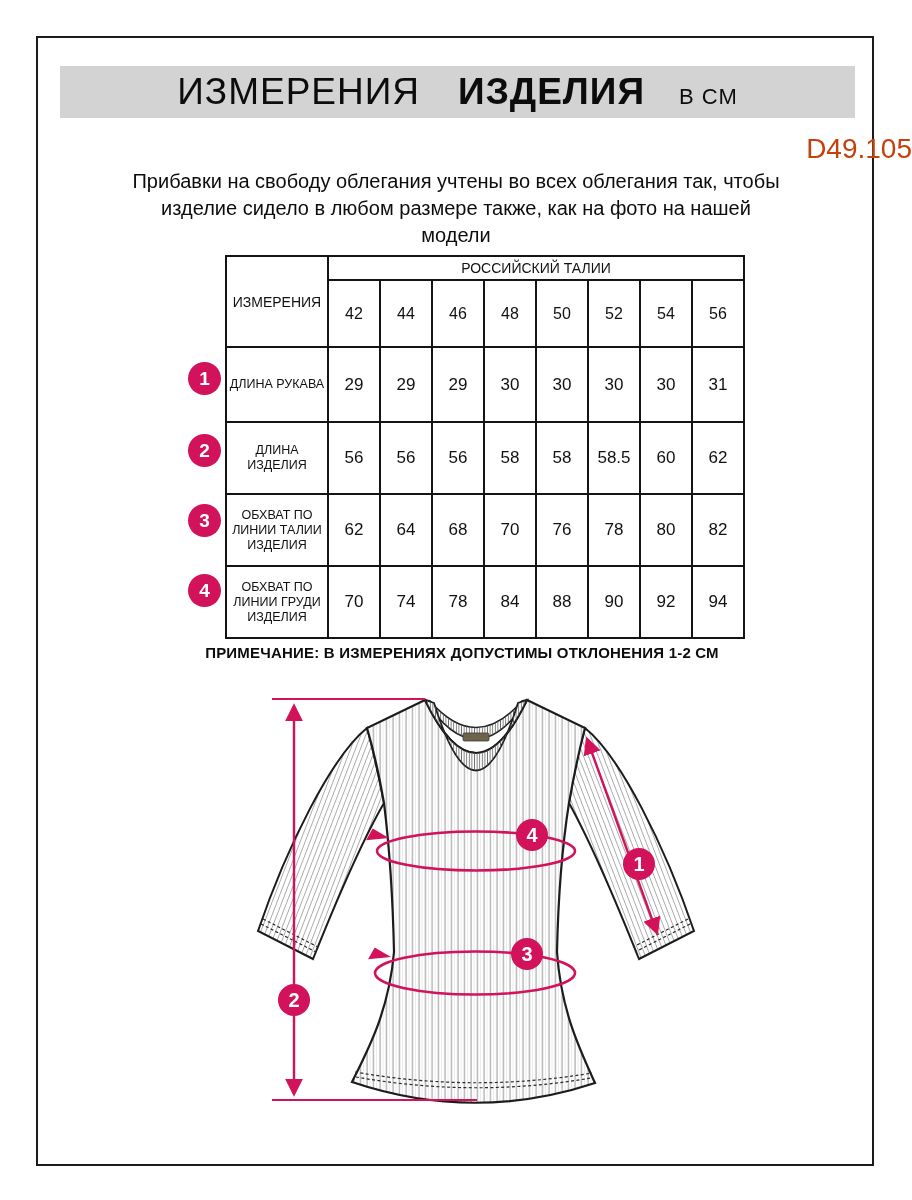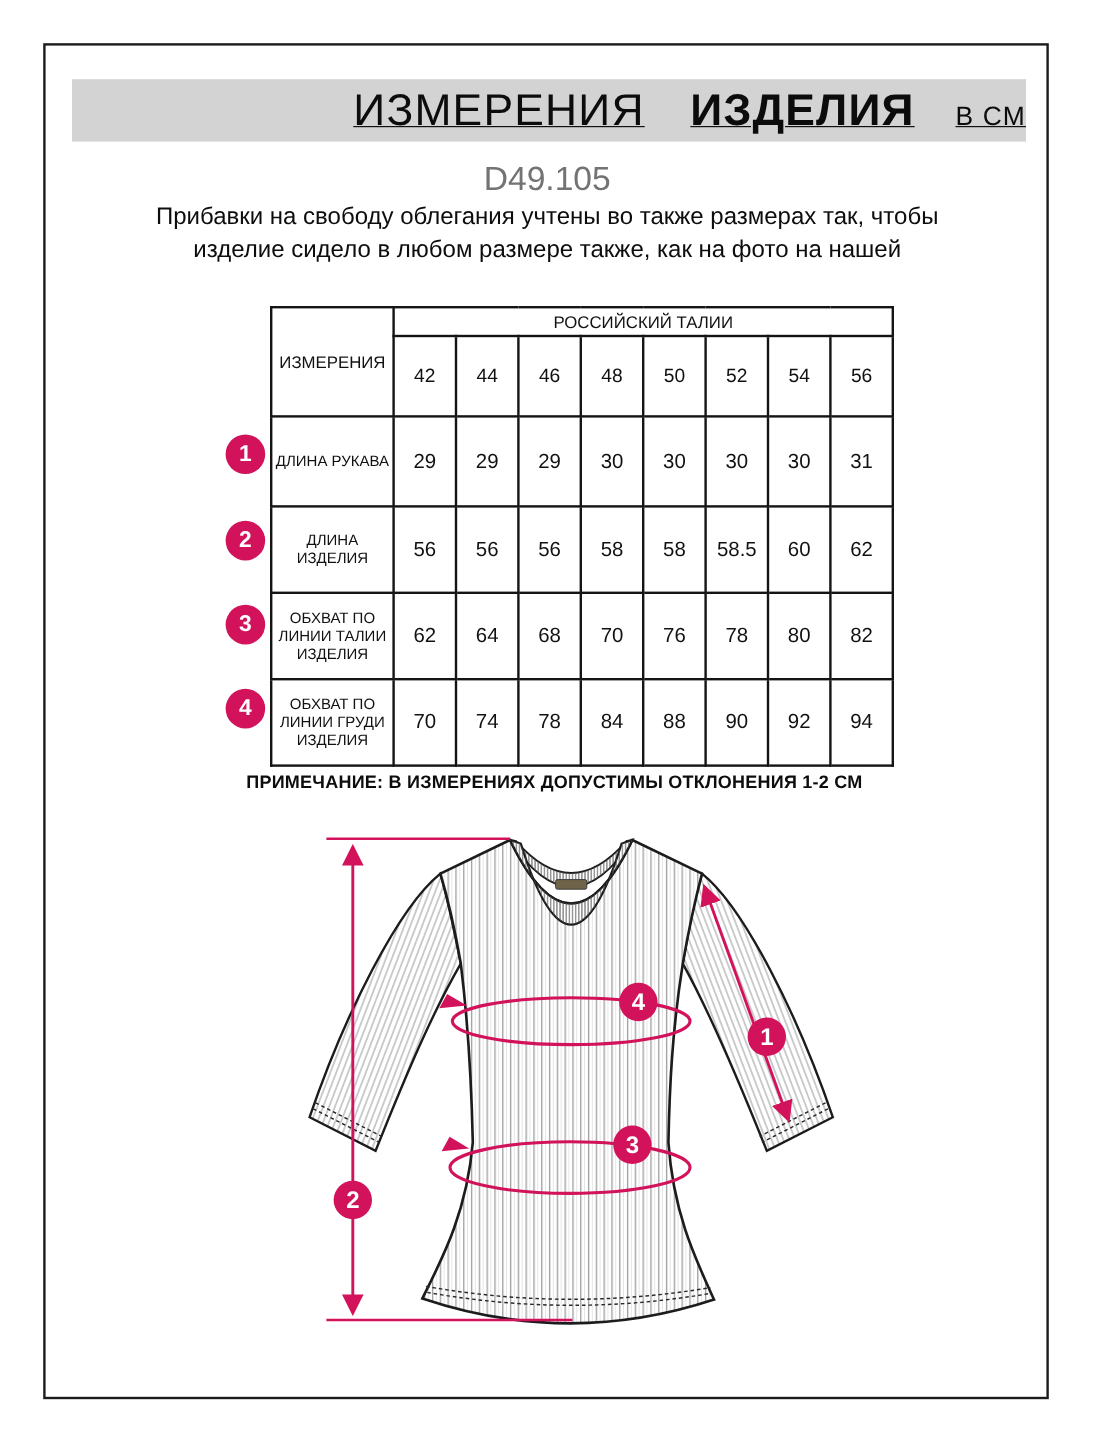--- a/index.html
+++ b/index.html
@@ -6,28 +6,28 @@
   body{
     width:912px;height:1200px;position:relative;overflow:hidden;
     font-family:"Liberation Sans", sans-serif;color:#111;
   }
   .frame{
     position:absolute;left:36px;top:36px;width:834px;height:1126px;
     border:2px solid #1b1b1b;background:#fff;
   }
   .band{
     position:absolute;left:60px;top:66px;width:795px;height:52px;
-    background:#d3d3d3;text-align:right;line-height:52px;white-space:nowrap;text-decoration:underline;
+    background:#d3d3d3;text-align:center;line-height:52px;white-space:nowrap;
   }
   .band .t1{font-size:37px;font-weight:400;letter-spacing:1px;color:#0c0c0c;}
   .band .t2{font-size:37px;font-weight:700;letter-spacing:1px;margin-left:38px;color:#0c0c0c;}
   .band .t3{font-size:22px;font-weight:400;letter-spacing:1px;margin-left:34px;color:#0c0c0c;}
   .code{
-    position:absolute;left:0;right:0;top:133px;text-align:center;
-    font-size:28px;color:#737373;
+    position:absolute;left:0;right:0;top:133px;text-align:right;
+    font-size:28px;color:#c2410c;
   }
   .desc{
     position:absolute;left:0;right:0;top:168px;text-align:center;
     font-size:20px;line-height:27px;color:#0d0d0d;
   }
   .note{
     position:absolute;left:0;right:0;top:644px;text-align:center;
     font-size:15px;font-weight:700;letter-spacing:.2px;color:#0d0d0d;padding-left:12px;
   }
   table.size{
@@ -60,22 +60,23 @@
 
 <div class="frame"></div>
 
 <div class="band">
   <span class="t1">ИЗМЕРЕНИЯ</span><span class="t2">ИЗДЕЛИЯ</span><span class="t3">В СМ</span>
 </div>
 
 <div class="code">D49.105</div>
 
 <div class="desc">
-  <div>Прибавки на свободу облегания учтены во также размерах так, чтобы</div>
+  <div>Прибавки на свободу облегания учтены во всех облегания так, чтобы</div>
   <div>изделие сидело в любом размере также, как на фото на нашей</div>
+  <div>модели</div>
 </div>
 
 <table class="size">
   <tbody>
       <tr>
     <td class="corner" rowspan="2">ИЗМЕРЕНИЯ</td>
     <td class="group" colspan="8">РОССИЙСКИЙ ТАЛИИ</td>
   </tr>
   <tr>
     <td class="sizehdr">42</td>

